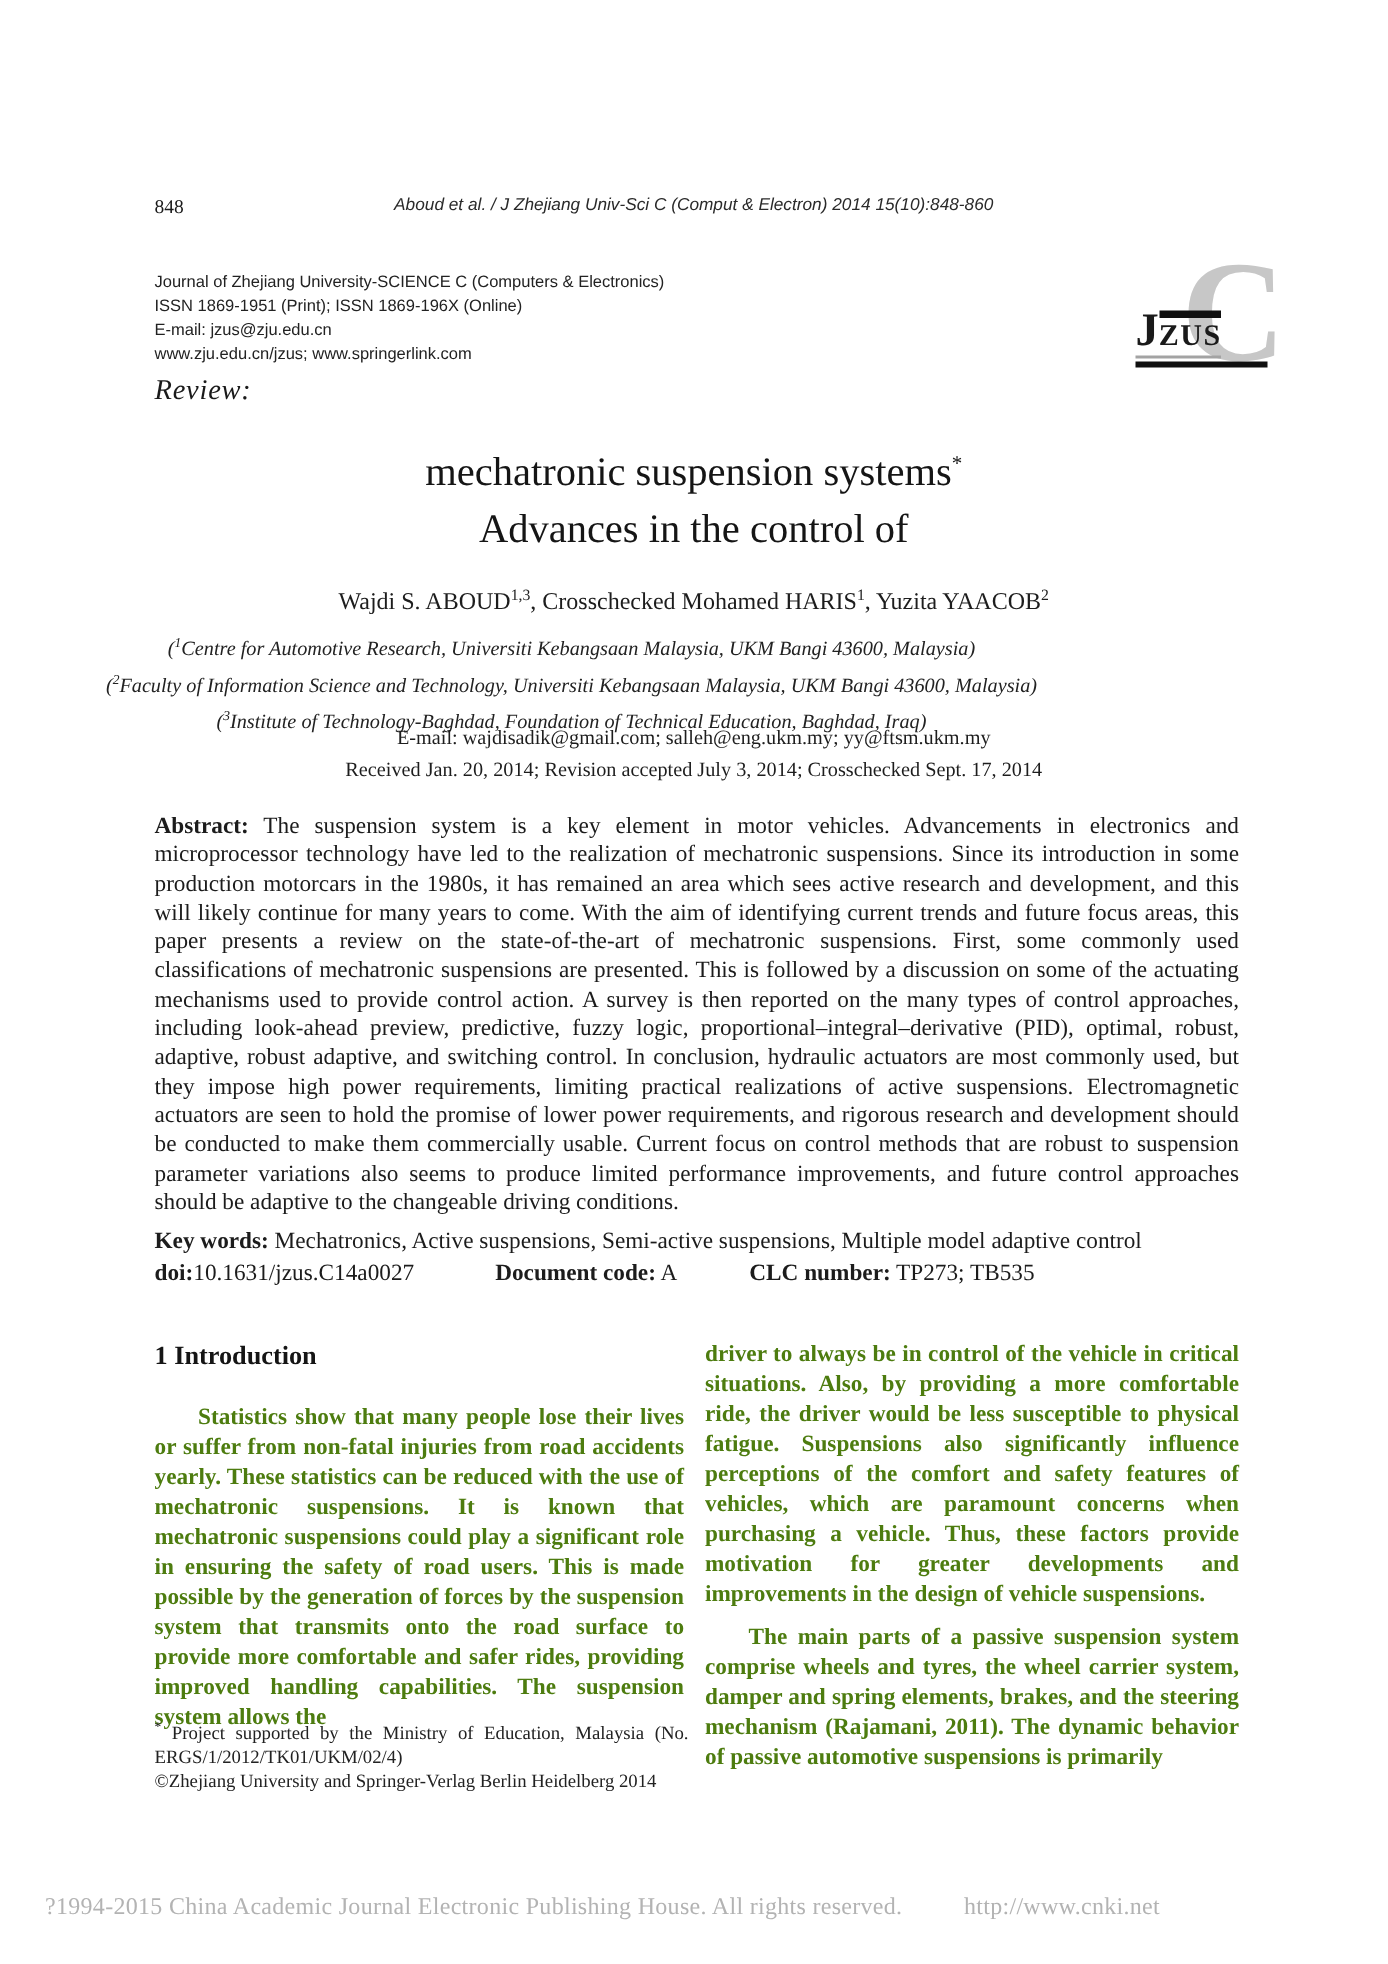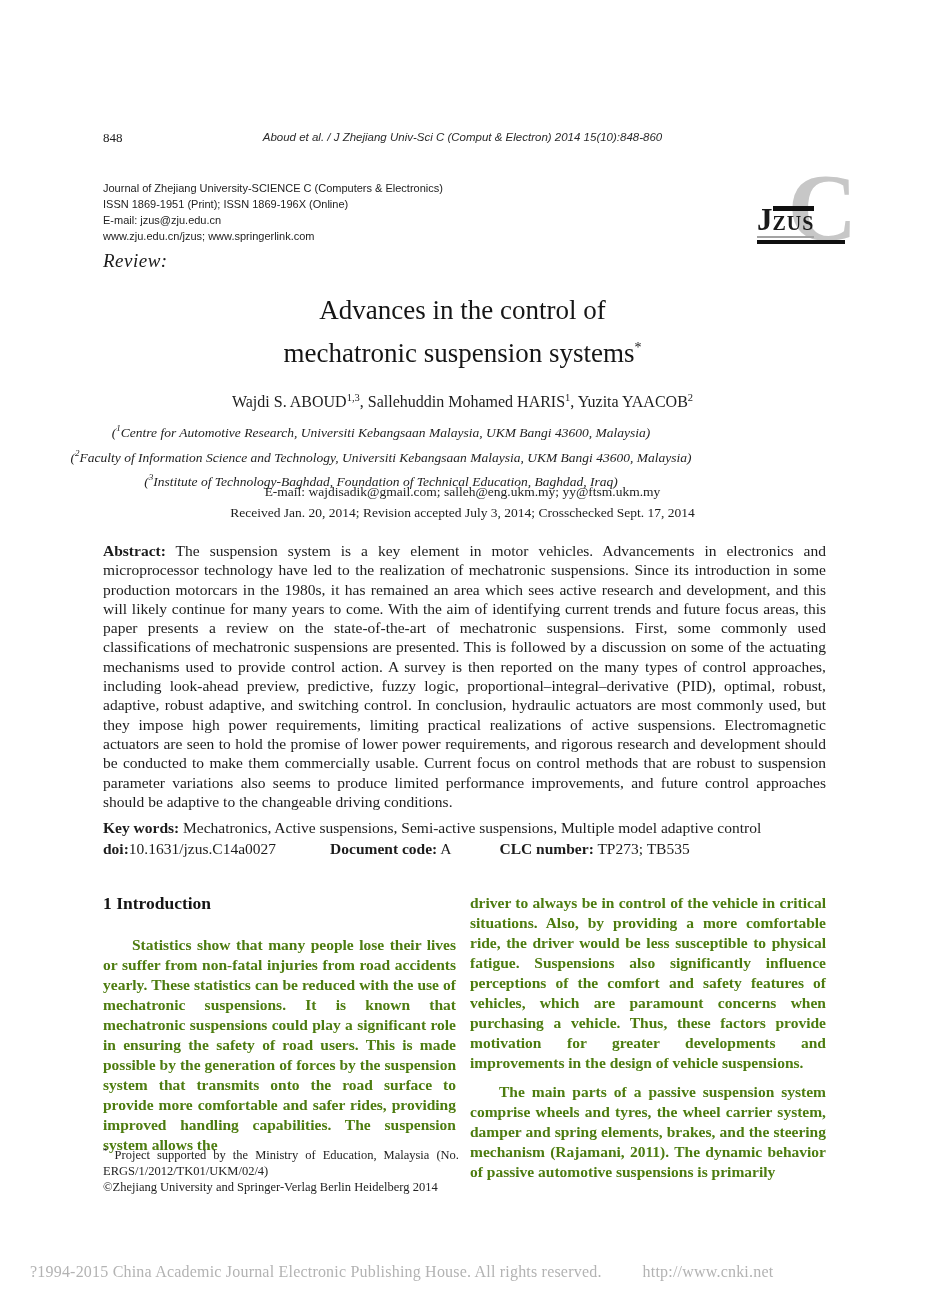--- a/index.html
+++ b/index.html
@@ -103,27 +103,27 @@
 <div class="abs logo">
   <div class="logo-c">C</div>
   <div class="logo-plate">
     <span class="jzus-row"><span class="jz-j">J</span><span class="jz-zus">ZUS</span></span>
     <div class="logo-underline"></div>
   </div>
 </div>
 
 <div class="abs review-label">Review:</div>
 <div class="abs title">
+  <div><span>mechatronic suspension systems</span><sup>*</sup></div>
   <div>Advances in the control of</div>
-  <div><span>mechatronic suspension systems</span><sup>*</sup></div>
 </div>
 
 <div class="abs authors">
   <span><span>Wajdi S. ABOUD</span><sup>1,3</sup><span>, </span></span>
-  <span><span>Sallehuddin Mohamed HARIS</span><sup>1</sup><span>, </span></span>
+  <span><span>Crosschecked Mohamed HARIS</span><sup>1</sup><span>, </span></span>
   <span><span>Yuzita YAACOB</span><sup>2</sup><span></span></span>
 </div>
 
 <div class="abs affils">
   <div><span>(</span><sup>1</sup><span>Centre for Automotive Research, Universiti Kebangsaan Malaysia, UKM Bangi 43600, Malaysia)</span></div>
   <div><span>(</span><sup>2</sup><span>Faculty of Information Science and Technology, Universiti Kebangsaan Malaysia, UKM Bangi 43600, Malaysia)</span></div>
   <div><span>(</span><sup>3</sup><span>Institute of Technology-Baghdad, Foundation of Technical Education, Baghdad, Iraq)</span></div>
 </div>
 
 <div class="abs contact">

